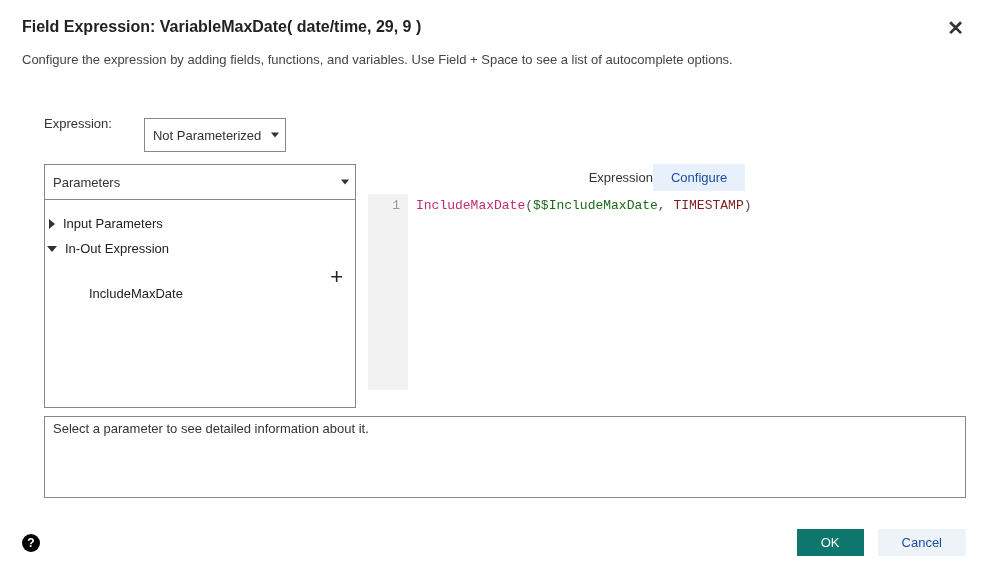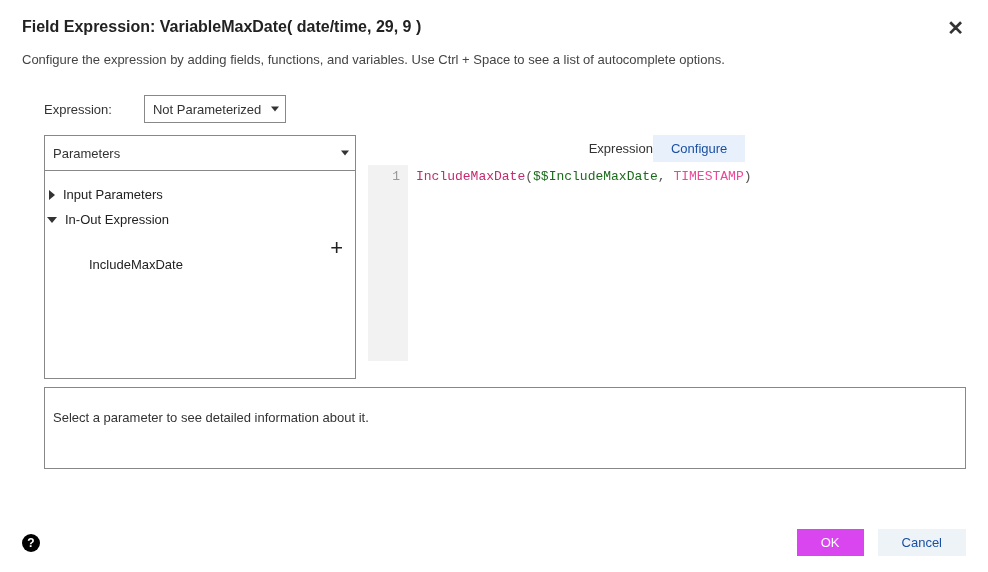--- a/index.html
+++ b/index.html
@@ -19,25 +19,26 @@
   .close-x { font-size: 20px; font-weight: 700; cursor: pointer; line-height: 1; padding: 0 2px; }
   .subtitle { margin-top: 14px; font-size: 13px; color: #444; }
   .body { margin-top: 28px; margin-left: 22px; }
   .expr-row { display: flex; align-items: center; gap: 32px; }
   .expr-label { font-size: 13px; color: #333; }
   .select {
     border: 1px solid #888;
     background: #fff;
     padding: 4px 24px 4px 8px;
     font-size: 13px;
-    height: 28px;
+    height: 34px;
     position: relative;
     display: inline-flex;
     align-items: center;
     cursor: pointer;
+    margin-top: 23px;
   }
   .select .caret {
     position: absolute; right: 6px; top: 50%; transform: translateY(-50%);
     width: 0; height: 0; border-left: 4px solid transparent; border-right: 4px solid transparent; border-top: 5px solid #333;
   }
   .mid-row { display: flex; gap: 12px; margin-top: 12px; align-items: flex-start; }
   .params-col { width: 312px; }
   .params-select {
     width: 100%;
     border: 1px solid #888;
@@ -100,27 +101,27 @@
   .gutter {
     background: #f2f2f2;
     color: #999;
     width: 40px;
     text-align: right;
     padding: 4px 8px 4px 4px;
   }
   .code-content { padding: 4px 8px; white-space: pre; }
   .tok-fn { color: #c42a6f; }
   .tok-var { color: #1a6b1a; }
-  .tok-kw { color: #ec4899; }
+  .tok-kw { color: #7f1d1d; }
   .tok-punc { color: #555; }
   .detail-panel {
     margin-top: 8px;
     border: 1px solid #888;
     height: 82px;
-    padding: 22px 8px;
+    padding: 4px 8px;
     font-size: 13px;
     color: #333;
     background: #fff;
   }
   .footer {
     position: absolute;
     left: 22px; right: 22px; bottom: 16px;
     display: flex;
     align-items: center;
     justify-content: space-between;
@@ -132,32 +133,32 @@
     display: flex; align-items: center; justify-content: center;
     cursor: pointer;
   }
   .footer-buttons { display: flex; gap: 14px; }
   .btn {
     padding: 6px 24px;
     font-size: 13px;
     border: none;
     cursor: pointer;
   }
-  .btn-primary { background: #d946ef; color: #fff; }
+  .btn-primary { background: #0f766e; color: #fff; }
   .btn-secondary { background: #eef3f8; color: #1a4fa3; }
 </style>
 </head>
 <body>
 
 <div class="header-row">
   <div class="dialog-title">Field Expression: VariableMaxDate( date/time, 29, 9 )</div>
   <div class="close-x">✕</div>
 </div>
 
-<div class="subtitle">Configure the expression by adding fields, functions, and variables. Use Ctrl + Space to see a list of autocomplete options.</div>
+<div class="subtitle">Configure the expression by adding fields, functions, and variables. Use Field + Space to see a list of autocomplete options.</div>
 
 <div class="body">
 
   <div class="expr-row">
     <span class="expr-label">Expression:</span>
     <div class="select">
       <span>Not Parameterized</span>
       <span class="caret"></span>
     </div>
   </div>

